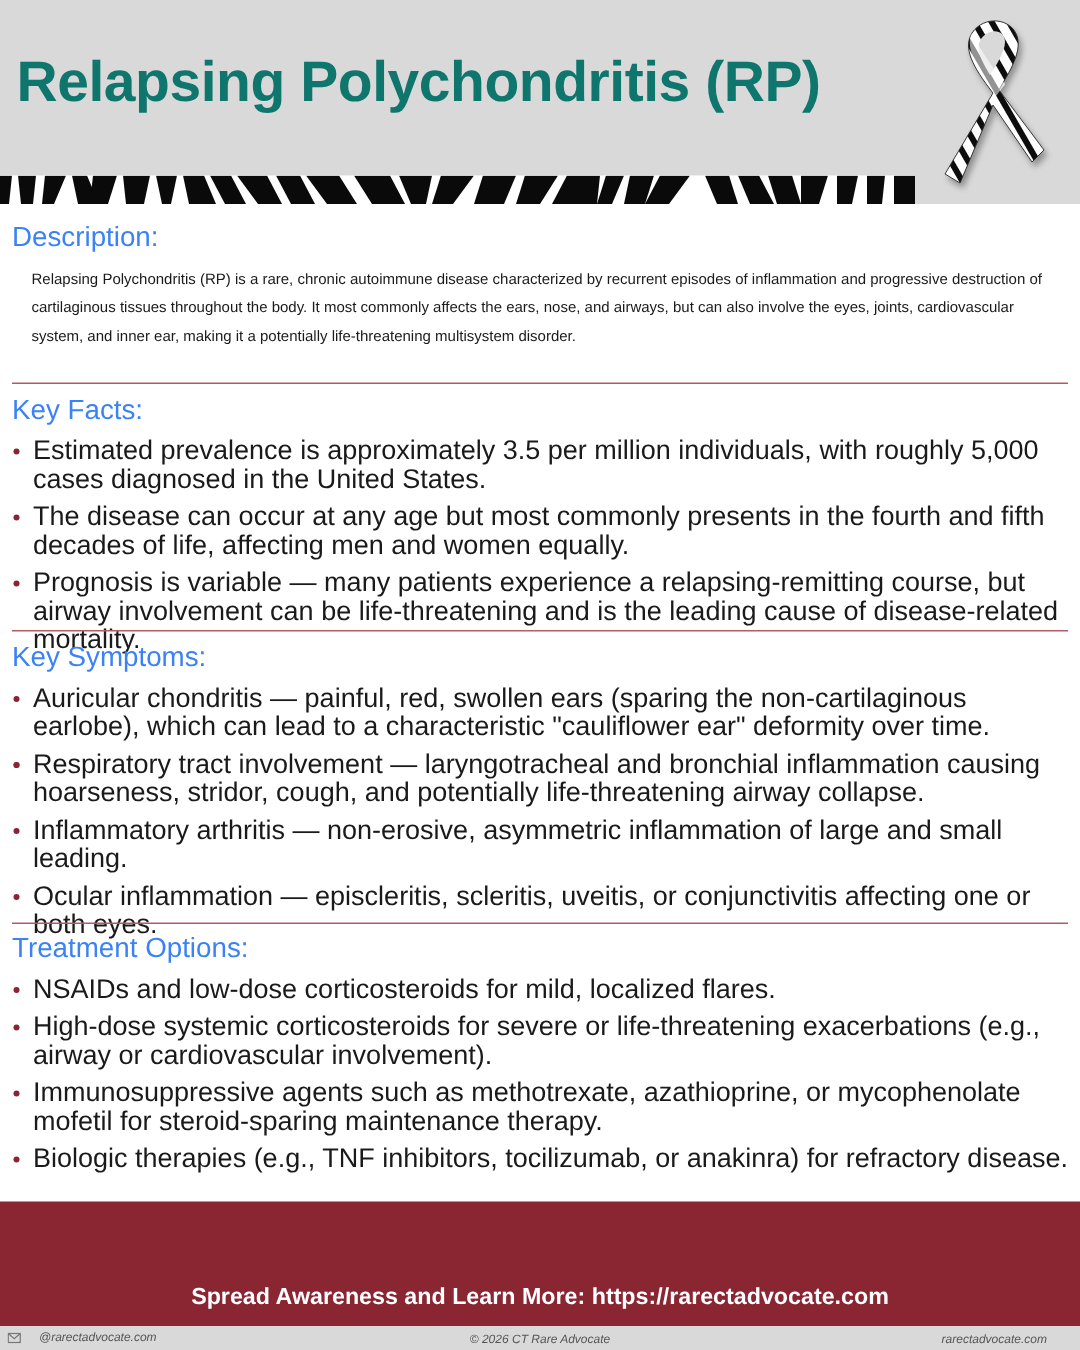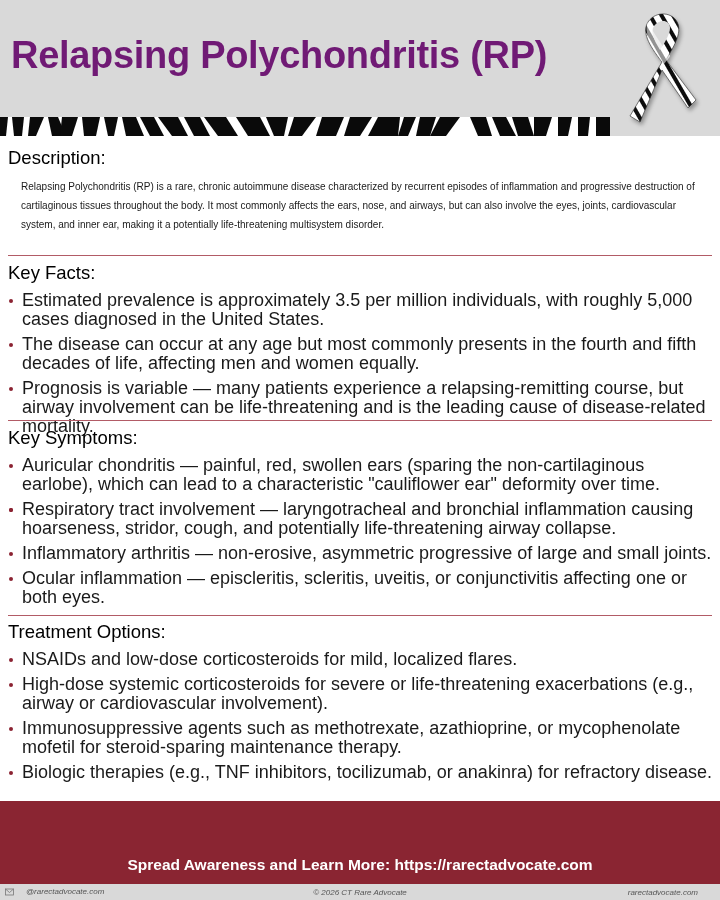--- a/index.html
+++ b/index.html
@@ -1,26 +1,26 @@
 <!DOCTYPE html>
 <html><head>
 <meta charset="utf-8">
 <style>
   * { margin: 0; padding: 0; box-sizing: border-box; }
   html, body { width: 720px; height: 900px; overflow: hidden; background: #ffffff; }
   body { font-family: "Liberation Sans", sans-serif; color: #1a1a1a; position: relative; }
 
   .header { position: absolute; left: 0; top: 0; width: 720px; height: 136px; background: #d9d9d9; }
-  .title { position: absolute; left: 11px; top: 34px; font-family: "Liberation Sans", sans-serif; font-weight: bold; font-size: 38px; color: #701a75; letter-spacing: -0.3px; text-align: right; }
+  .title { position: absolute; left: 11px; top: 34px; font-family: "Liberation Sans", sans-serif; font-weight: bold; font-size: 38px; color: #0f766e; letter-spacing: -0.3px; text-align: right; }
   .zebra-strip { position: absolute; left: 0; top: 117px; width: 610px; height: 19px; background: #ffffff; overflow: hidden; }
   .zebra-strip svg { display: block; }
   .ribbon { position: absolute; left: 618px; top: 4px; width: 100px; height: 130px; }
 
   .section { position: absolute; left: 0; width: 720px; }
-  .section-title { position: absolute; left: 8px; font-size: 18.5px; color: #000000; font-family: "Liberation Sans", sans-serif; }
+  .section-title { position: absolute; left: 8px; font-size: 18.5px; color: #3b82f6; font-family: "Liberation Sans", sans-serif; }
   .divider { position: absolute; left: 8px; width: 704px; height: 1px; background: #b25b66; }
   .desc { position: absolute; left: 21px; width: 690px; font-size: 10px; line-height: 19px; color: #1a1a1a; }
 
   ul.bullets { position: absolute; left: 8px; width: 704px; list-style: none; }
   ul.bullets li { position: relative; padding-left: 14px; font-size: 18px; line-height: 19px; color: #1a1a1a; margin-bottom: 6px; }
   ul.bullets li .dot { position: absolute; left: 1px; top: 8px; width: 4px; height: 4px; border-radius: 50%; background: #8b2332; }
 
   .footer-band { position: absolute; left: 0; top: 801px; width: 720px; height: 83px; background: #8a2532; }
   .tagline { position: absolute; left: 0; top: 13px; width: 720px; text-align: center; color: #ffffff; font-weight: bold; font-style: italic; font-size: 24px; }
   .cta { position: absolute; left: 0; top: 55px; width: 720px; text-align: center; color: #ffffff; font-weight: bold; font-size: 15.5px; }
@@ -113,21 +113,21 @@
   </ul>
   <div class="divider" style="top:420px;"></div>
 </div>
 
 <div class="section">
   <div class="section-title" style="top:427px;">Key Symptoms:</div>
   <ul class="bullets" style="top:456px;">
     <li><span class="dot"></span><span>Auricular chondritis — painful, red, swollen ears (sparing the non-cartilaginous earlobe), which can lead to a characteristic "cauliflower ear" deformity over time.</span></li>
     <li><span class="dot"></span></li>
     <li><span class="dot"></span><span>Respiratory tract involvement — laryngotracheal and bronchial inflammation causing hoarseness, stridor, cough, and potentially life-threatening airway collapse.</span></li>
-    <li><span class="dot"></span><span>Inflammatory arthritis — non-erosive, asymmetric progressive of large and small joints.</span></li>
+    <li><span class="dot"></span><span>Inflammatory arthritis — non-erosive, asymmetric inflammation of large and small leading.</span></li>
     <li><span class="dot"></span><span>Ocular inflammation — episcleritis, scleritis, uveitis, or conjunctivitis affecting one or both eyes.</span></li>
   </ul>
   <div class="divider" style="top:615px;"></div>
 </div>
 
 <div class="section">
   <div class="section-title" style="top:621px;">Treatment Options:</div>
   <ul class="bullets" style="top:650px;">
     <li><span class="dot"></span><span>NSAIDs and low-dose corticosteroids for mild, localized flares.</span></li>
     <li><span class="dot"></span><span>High-dose systemic corticosteroids for severe or life-threatening exacerbations (e.g., airway or cardiovascular involvement).</span></li>

